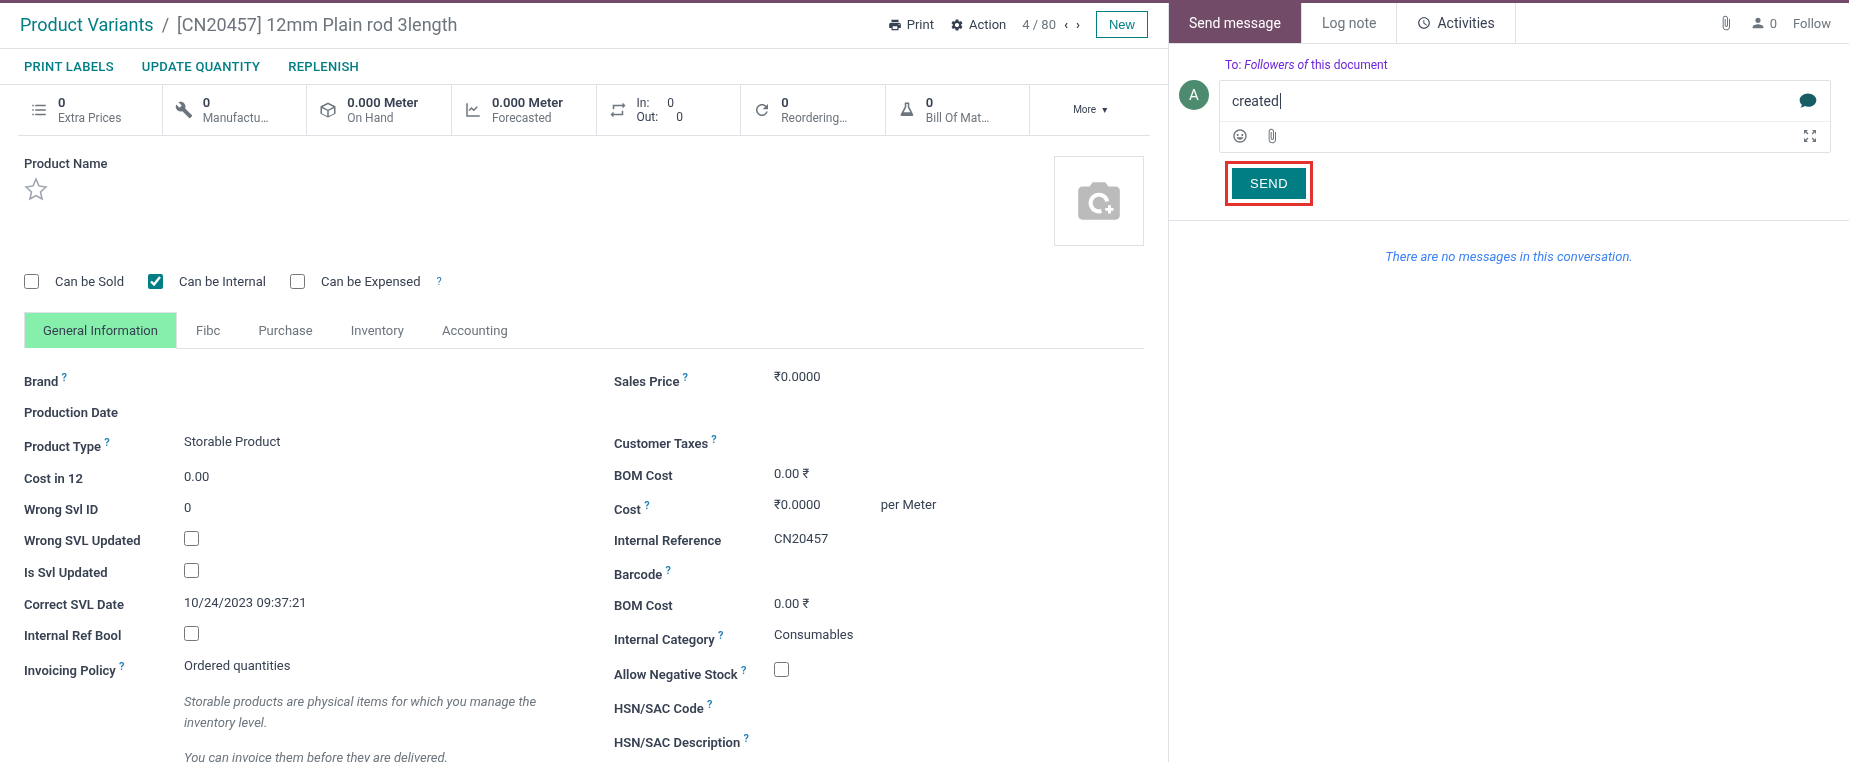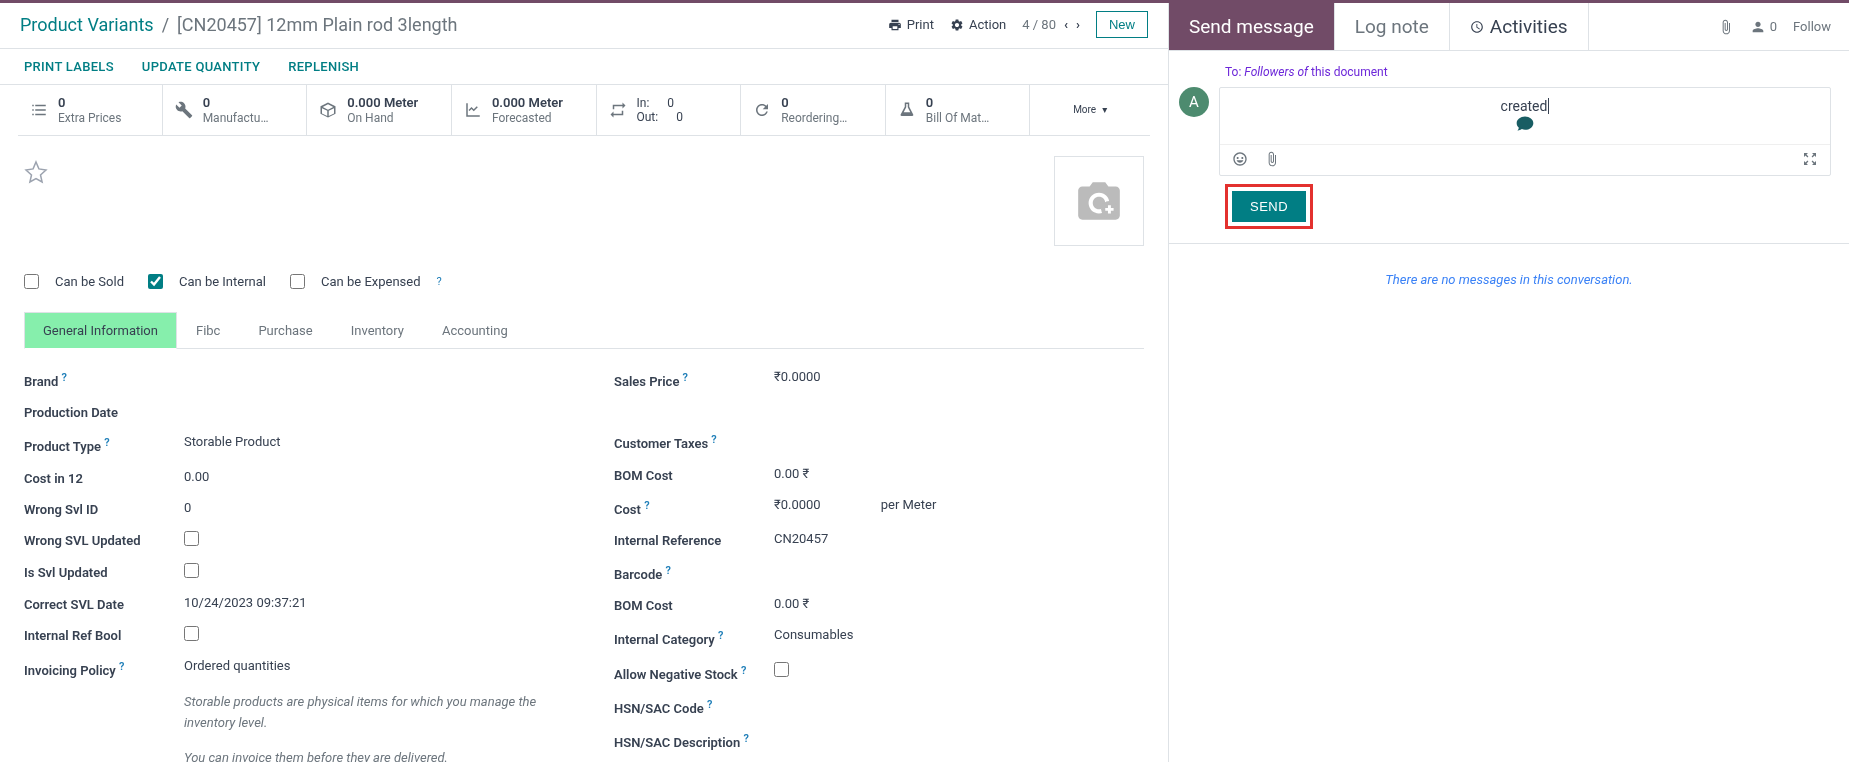--- a/index.html
+++ b/index.html
@@ -63,35 +63,35 @@
 .field { display: flex; align-items: flex-start; }
 .field .lbl { width: 160px; font-size: 13px; font-weight: 600; color: #374151; padding-top: 2px; }
 .field .val { flex: 1; font-size: 13px; color: #374151; }
 .field .val.muted { color: #6c757d; font-style: italic; line-height: 1.6; }
 .field .val .unit { margin-left: 60px; color: #374151; }
 .field input[type=checkbox] { width: 15px; height: 15px; }
 
 
 .chat-top { display: flex; align-items: center; justify-content: space-between; border-bottom: 1px solid #dee2e6; }
 .chat-tabs { display: flex; }
-.chat-tab { padding: 12px 20px; font-size: 19px; cursor: pointer; border-right: 1px solid #dee2e6; }
+.chat-tab { padding: 12px 20px; font-size: 14px; cursor: pointer; border-right: 1px solid #dee2e6; }
 .chat-tab.send { background: #714b67; color: #fff; }
 .chat-tab.log { color: #6c757d; }
 .chat-tab.act { display: flex; align-items: center; gap: 6px; }
 .chat-right { display: flex; align-items: center; gap: 16px; padding-right: 18px; color: #6c757d; }
 .chat-right .ic { width: 16px; height: 16px; fill: #6c757d; cursor: pointer; }
 .followcnt { display: flex; align-items: center; gap: 4px; }
 
 .composer-wrap { padding: 14px 18px 14px 10px; border-bottom: 1px solid #dee2e6; }
 .to-line { font-size: 12px; color: #6d28d9; margin-left: 46px; margin-bottom: 8px; }
 .to-line .it { font-style: italic; }
 .composer-row { display: flex; align-items: flex-start; gap: 10px; }
 .avatar { width: 30px; height: 30px; border-radius: 50%; background: #4d8b6f; color: #fff; display: flex; align-items: center; justify-content: center; font-size: 15px; flex-shrink: 0; }
 .composer { flex: 1; border: 1px solid #dee2e6; border-radius: 2px; }
-.composer-input { padding: 10px 12px; min-height: 28px; display: flex; align-items: center; justify-content: space-between; flex-direction: column; }
+.composer-input { padding: 10px 12px; min-height: 28px; display: flex; align-items: center; justify-content: space-between; }
 .composer-input .txt { font-size: 14px; color: #374151; display: flex; align-items: center; }
 .cursor { display: inline-block; width: 1px; height: 16px; background: #374151; margin-left: 1px; }
 .chat-bubble-ic { width: 20px; height: 20px; fill: #185d63; }
 .composer-tools { display: flex; justify-content: space-between; padding: 6px 12px 8px; border-top: 1px solid #efefef; }
 .composer-tools .left, .composer-tools .right { display: flex; gap: 16px; }
 .composer-tools svg { width: 16px; height: 16px; fill: #6c757d; cursor: pointer; }
 
 .send-wrap { margin-left: 46px; margin-top: 8px; padding: 4px; border: 3px solid #e3312e; display: inline-block; }
 .btn-send { background: #017e84; color: #fff; border: none; padding: 8px 18px; font-size: 13px; font-weight: 500; letter-spacing: 0.5px; cursor: pointer; }
 
@@ -209,20 +209,21 @@
       </div>
       <div class="more-btn">
         <span>More</span>
           <span>▾</span>
       </div>
     </div>
 
     <div class="sheet">
       <div class="title-row">
         <div class="title-left">
+          <div class="fieldlbl">Product Name</div>
           <div class="prodname">
             <svg class="star" viewBox="0 0 24 24">
                 <path d="M12 2l2.9 6.9L22 10l-5.5 5 1.6 7L12 18.5 5.9 22l1.6-7L2 10l7.1-1.1L12 2z"></path>
               </svg>
           </div>
         </div>
         <div class="img-placeholder">
           <svg viewBox="0 0 24 24">
               <path d="M9 3L7.5 5H4c-1.1 0-2 .9-2 2v12c0 1.1.9 2 2 2h16c1.1 0 2-.9 2-2V7c0-1.1-.9-2-2-2h-3.5L15 3H9zm3 5c2.8 0 5 2.2 5 5s-2.2 5-5 5-5-2.2-5-5 2.2-5 5-5zm0 2c-1.7 0-3 1.3-3 3s1.3 3 3 3 3-1.3 3-3-1.3-3-3-3z"></path>
               <circle cx="17" cy="16" r="4" fill="#bbb"></circle>

